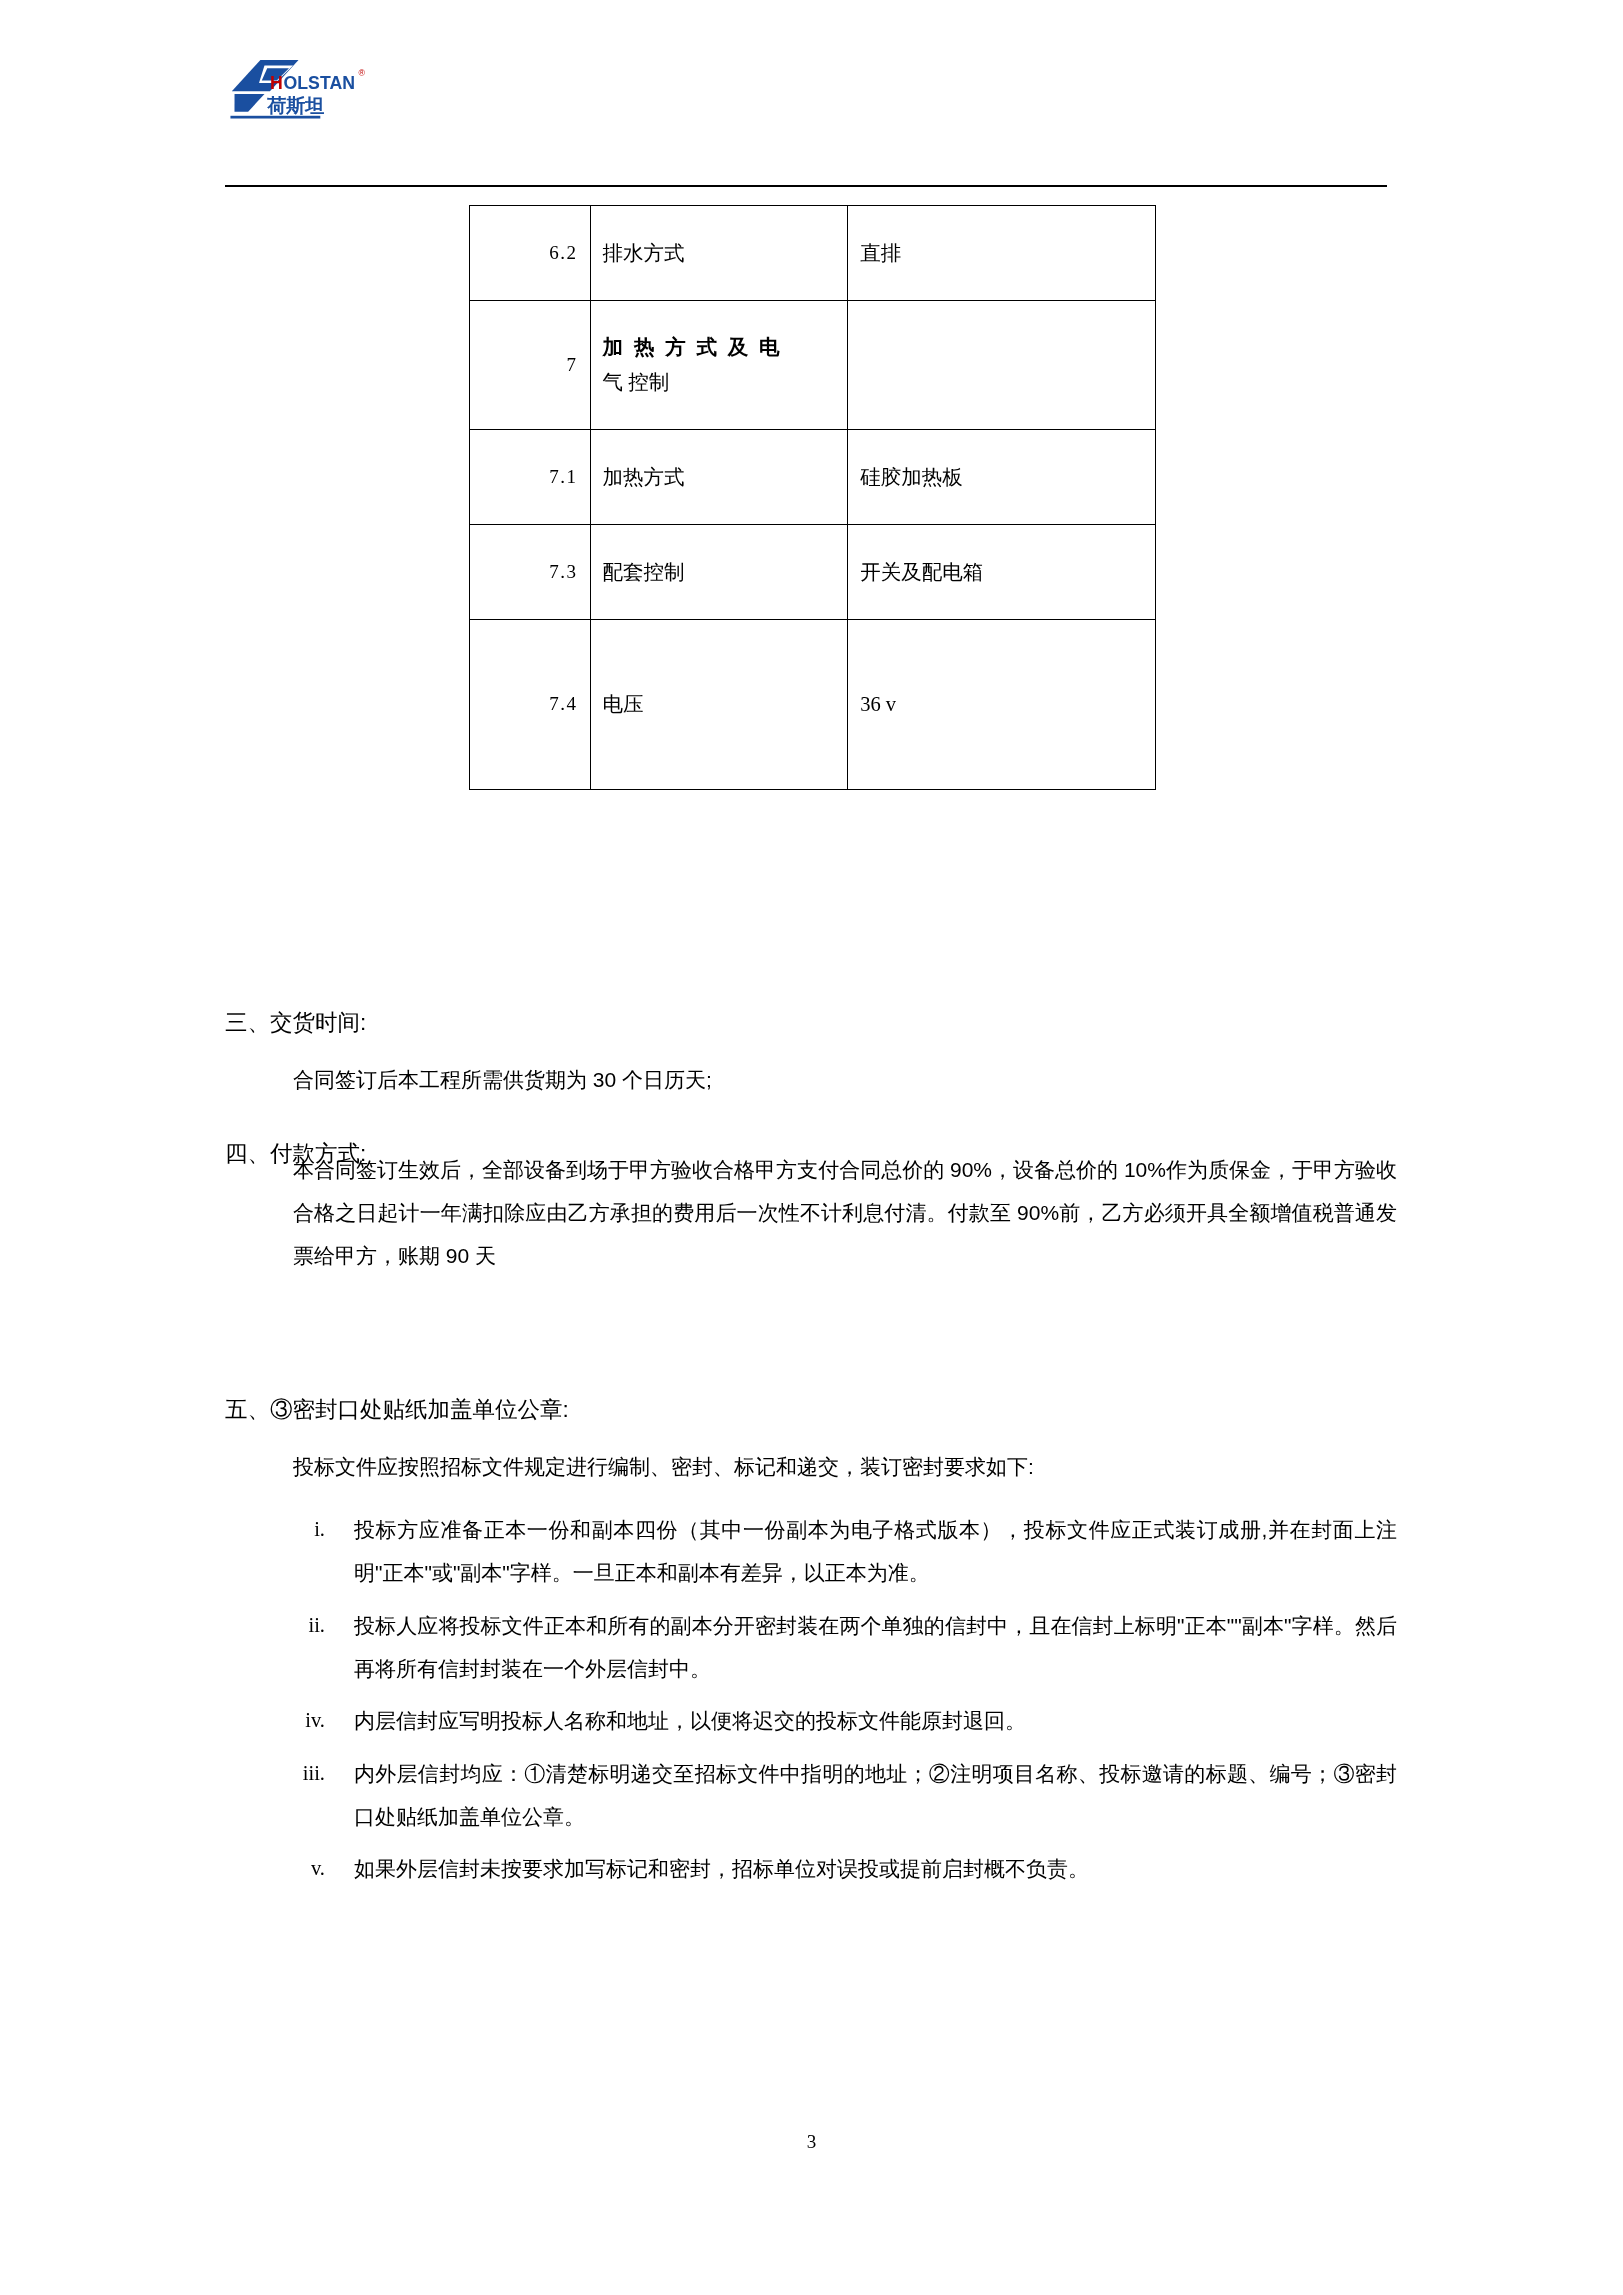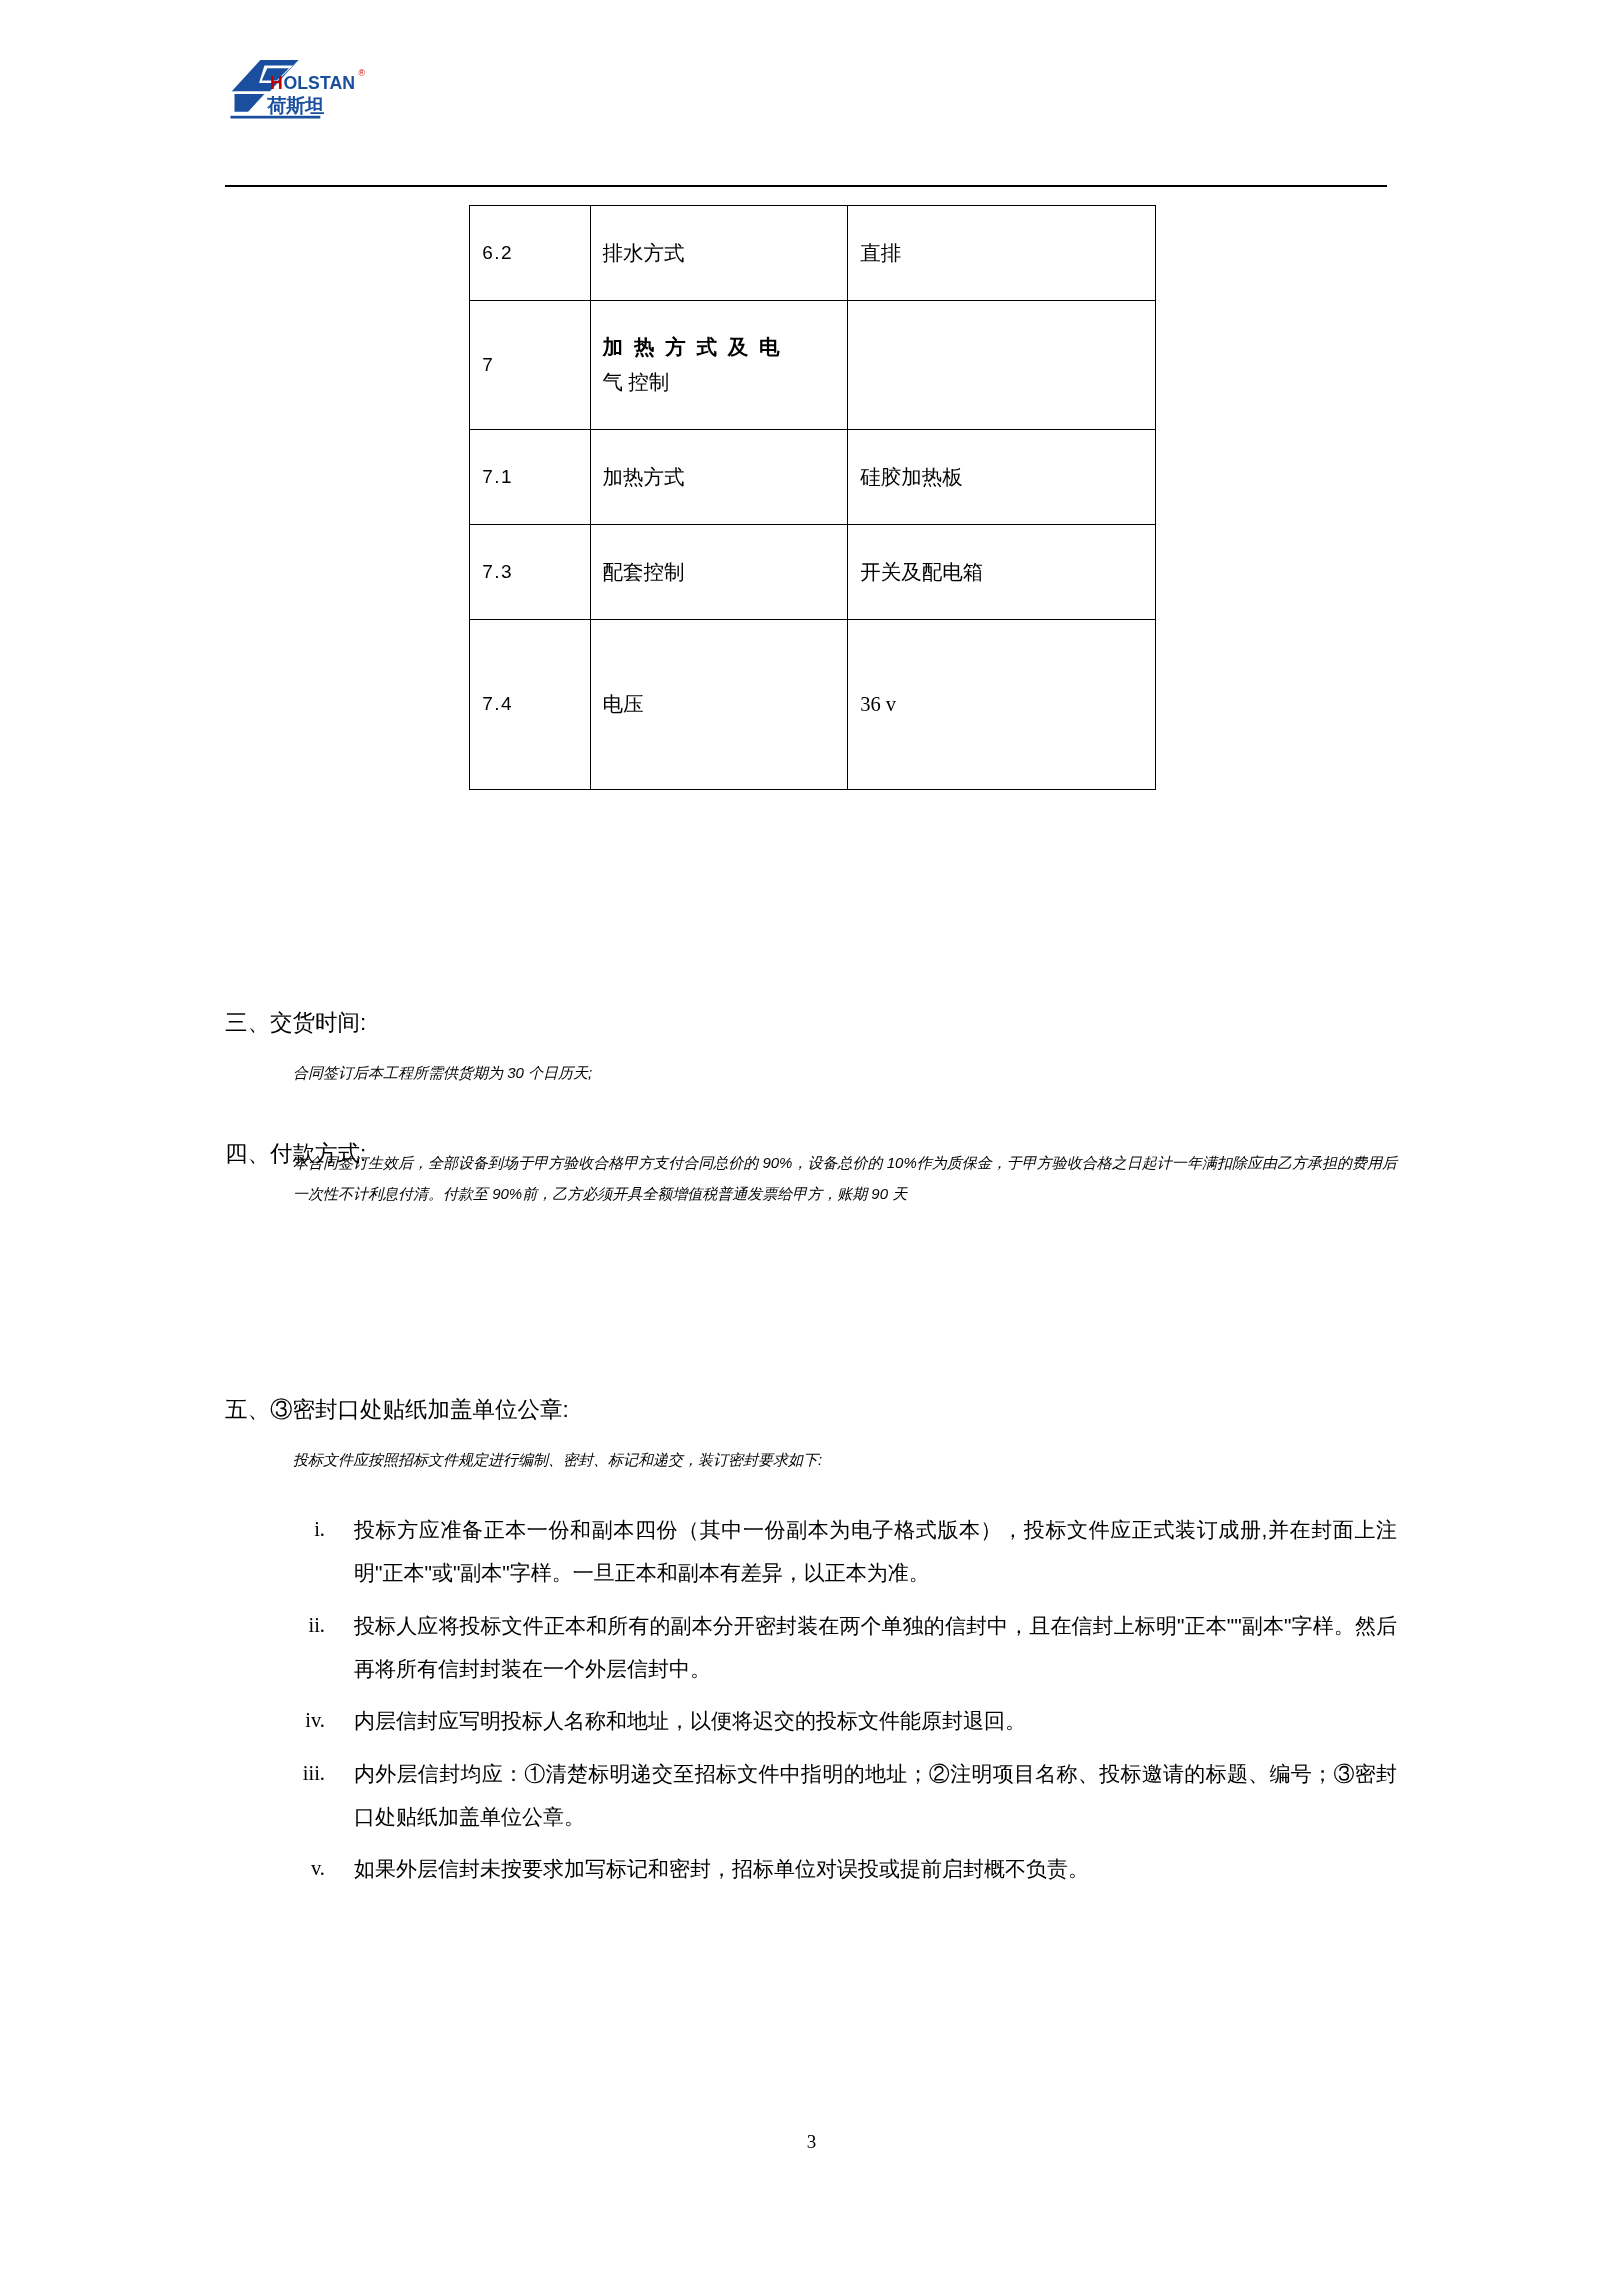--- a/index.html
+++ b/index.html
@@ -54,22 +54,22 @@
   .spec-table td {
     border: 1.4px solid #000000;
     vertical-align: middle;
     font-size: 20.5px;
     line-height: 1.7;
     padding: 9.5px 12.3px;
     font-family: "Liberation Serif", serif;
   }
   .spec-table td.col-no {
     width: 95px;
-    text-align: left;
-    font-family: Liberation Sans, sans-serif;
+    text-align: right;
+    font-family: Liberation Serif, serif;
     font-size: 19px;
     letter-spacing: 1.4px;
   }
   .spec-table td.col-name {
     width: 232px;
     font-family: "Liberation Serif", serif;
     padding-left: 12px;
   }
   .spec-table td.col-val {
     width: 283px;
@@ -98,24 +98,23 @@
     font-family: "Liberation Sans", sans-serif;
   }
   .sec-heading {
     left: 225px;
     width: 1173px;
     font-size: 22.5px;
   }
   .para {
     left: 293px;
     width: 1104px;
-    font-size: 15px;
+    font-size: 21px;
     line-height: 2.05;
     text-align: justify;
-    font-style: italic;
   }
 
   
   .roman-list {
     position: absolute;
     left: 293px;
     width: 1104px;
     font-size: 21px;
     line-height: 2.05;
   }

